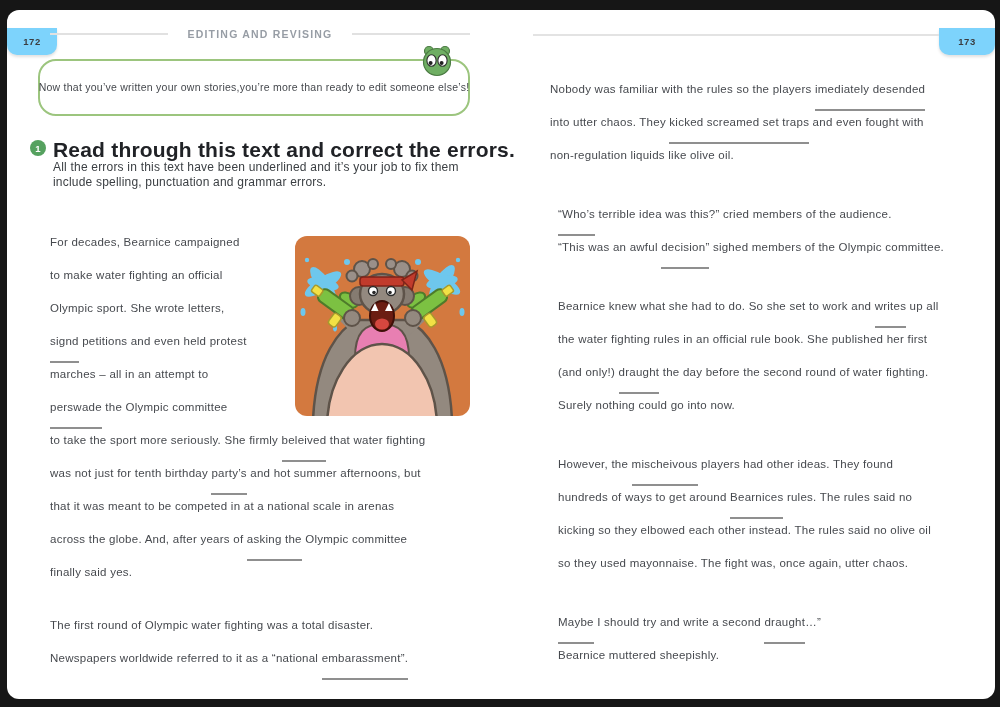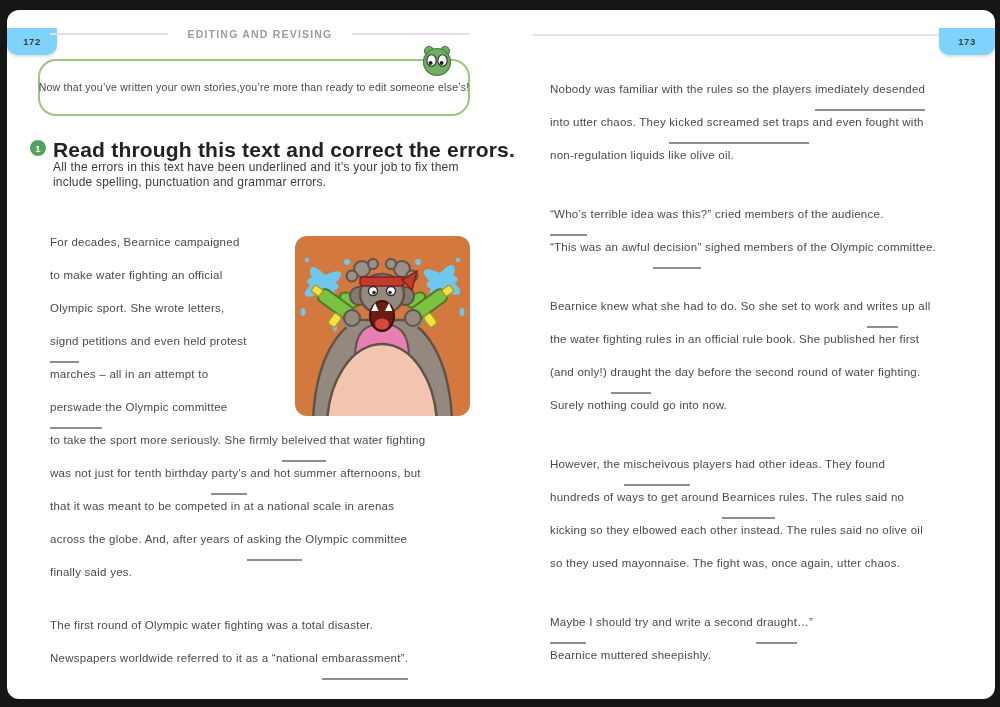--- a/index.html
+++ b/index.html
@@ -57,21 +57,21 @@
     font-size:21px; font-weight:bold; color:#202226; letter-spacing:.2px; white-space:nowrap;
   }
   .exercise-desc { position:absolute; left:46px; top:150px; }
   .desc-line { font-size:12px; line-height:14.5px; color:#3c4044; letter-spacing:.2px; white-space:nowrap; }
   
   .story-left  { position:absolute; left:43px; top:216px; }
   .story-right { position:absolute; left:543px; top:63px; }
   .story-line { font-size:11.5px; line-height:33px; color:#46494e; letter-spacing:.25px; white-space:nowrap; }
   .u { border-bottom:2px solid #8f8f8f; padding-bottom:14px; }
   .closing { margin-top:20px; }
-  .paragraph + .paragraph { margin-top:26px; }
+  .paragraph + .paragraph { margin-top:26px;margin-left:8px; }
   
   .illustration { position:absolute; left:288px; top:226px; width:175px; height:180px; }
 </style>
 </head>
 <body>
 
 <div class="spread">
 
   <div>
     <div class="tab tab-left">

